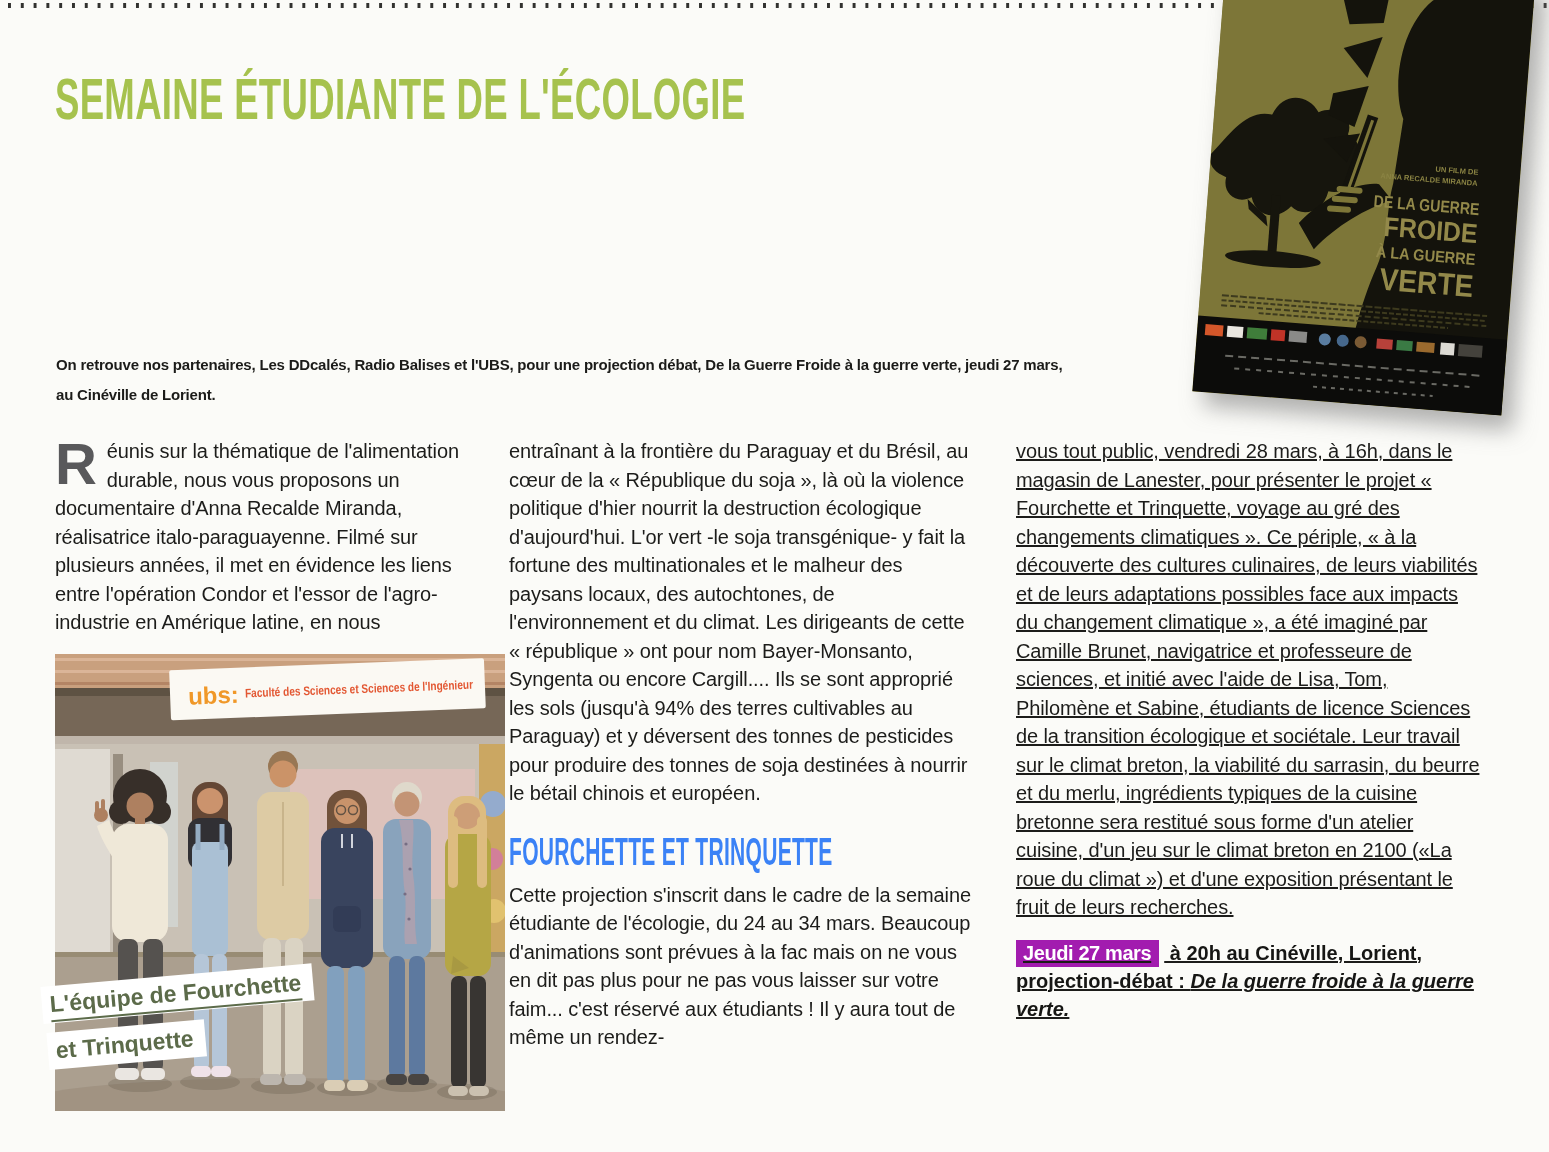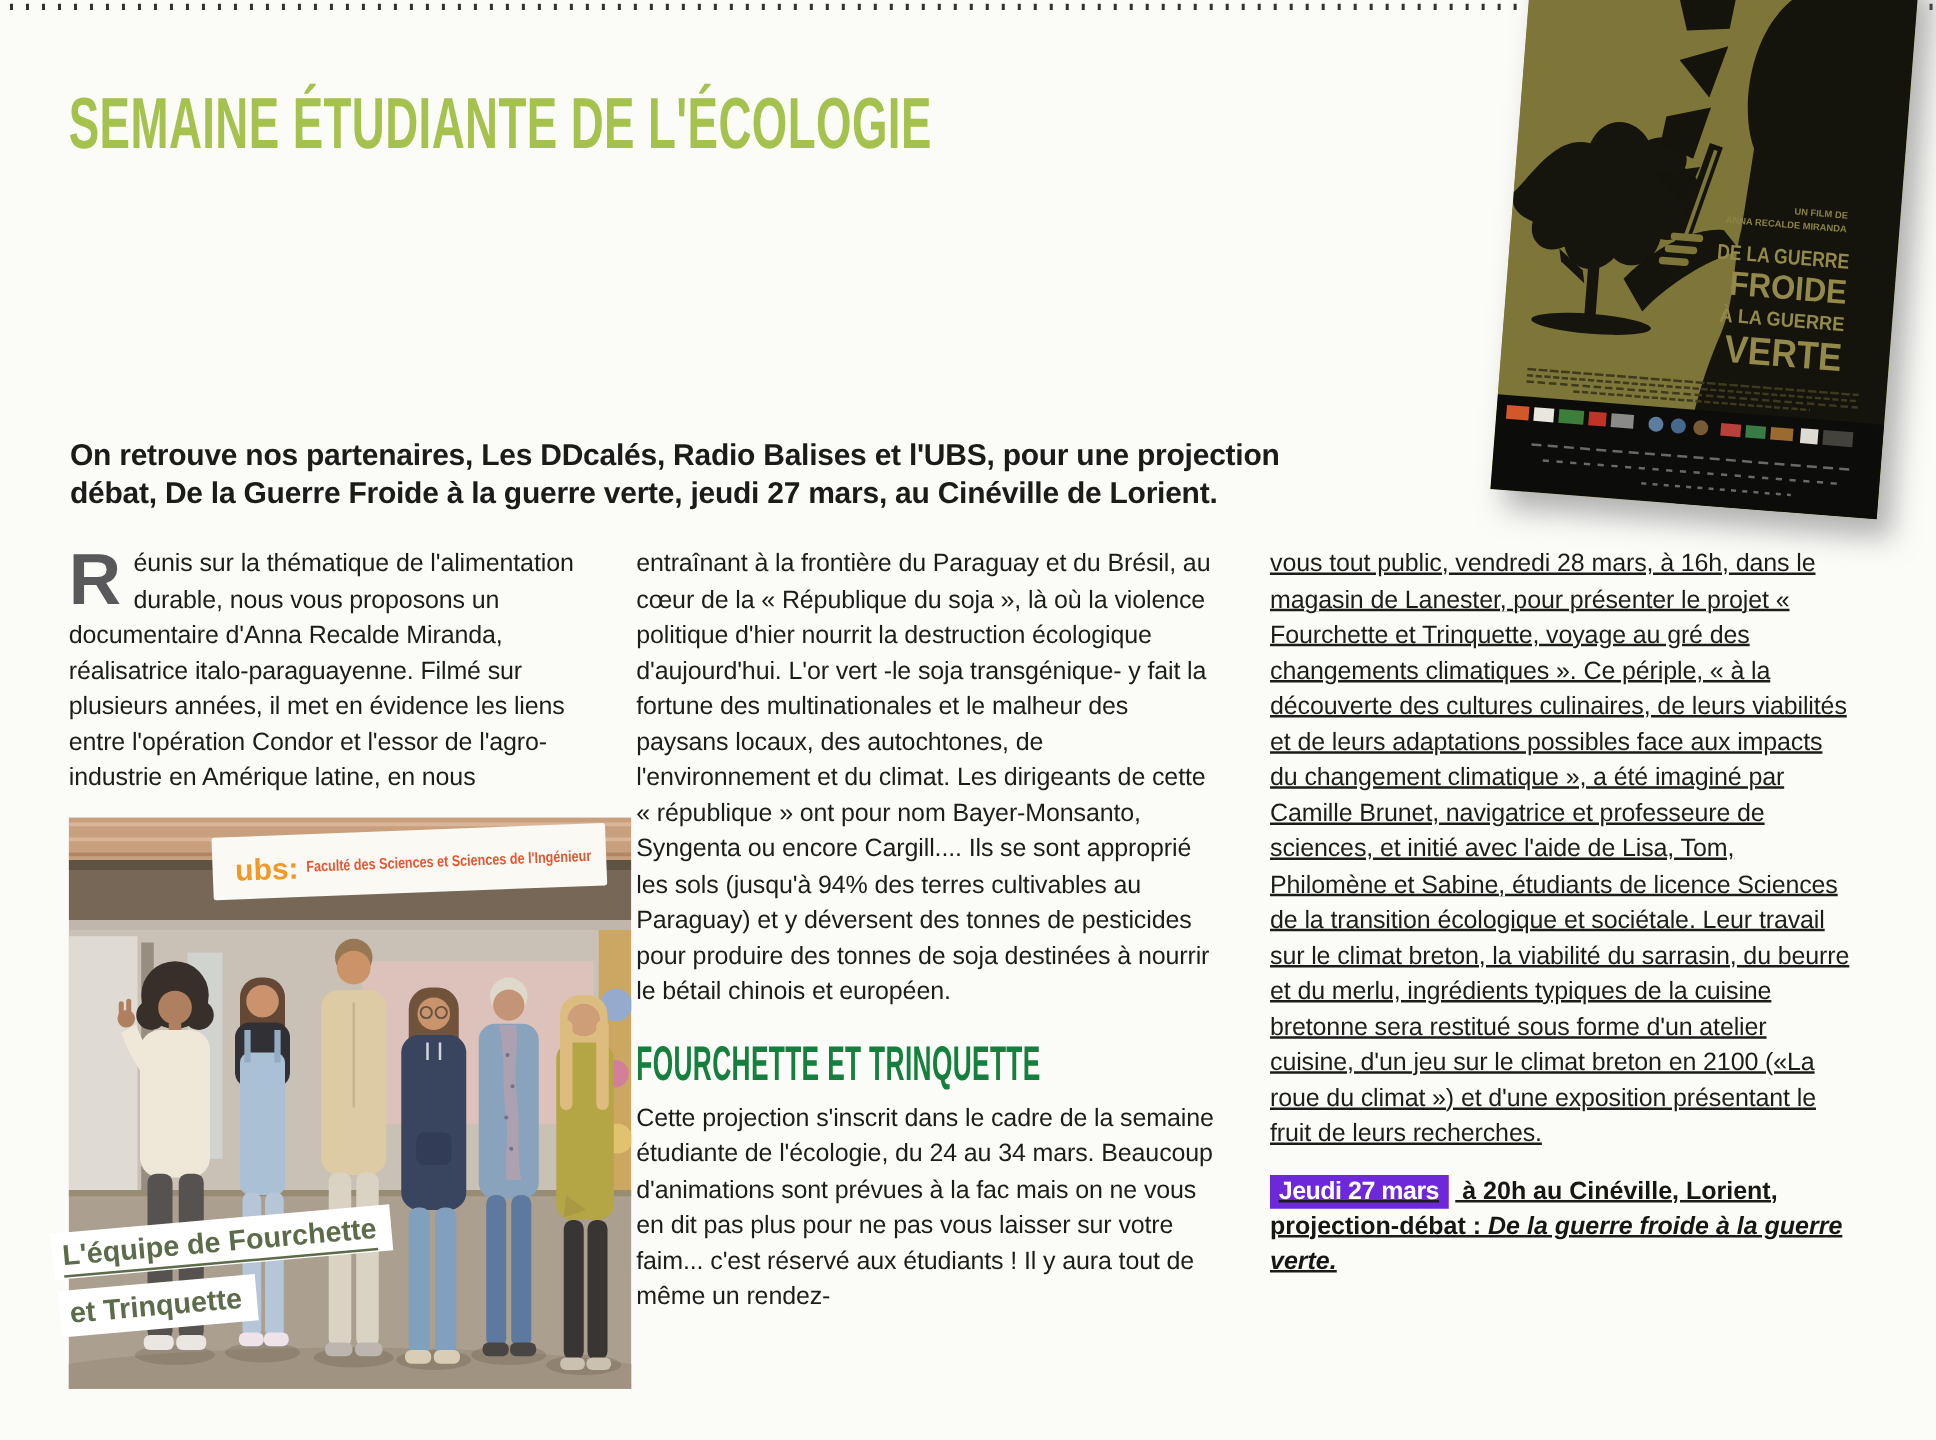--- a/index.html
+++ b/index.html
@@ -25,42 +25,42 @@
   }
   .cond-k{display:inline-block;transform:scaleX(0.63);transform-origin:0 50%;}
   .title{
     position:absolute;left:53px;top:128px;margin:0;
     font-family:"Liberation Serif", serif;font-weight:normal;
     font-size:102px;line-height:106px;color:#56565b;white-space:nowrap;
   }
   .cond-t{display:inline-block;transform:scaleX(0.85);transform-origin:0 0;}
   .intro{
     position:absolute;left:56px;top:350px;width:1010px;margin:0;
-    font-size:24px;font-weight:bold;line-height:30px;color:#1b1b19;
+    font-size:15px;font-weight:bold;line-height:30px;color:#1b1b19;
     letter-spacing:-0.2px;
   }
   .col{position:absolute;top:437px;}
   .col1{left:55px;width:447px;}
   .col2{left:509px;width:462px;}
   .col3{left:1016px;width:466px;text-decoration:underline;}
   .body{
     margin:0;font-size:20px;line-height:28.5px;color:#1c1c1a;letter-spacing:-0.1px;
   }
   .dropcap{
     float:left;font-size:58px;line-height:47px;font-weight:bold;color:#59595b;
     margin:3px 10px 0 0;
   }
   .subhead{
     margin:25px 0 10px 0;font-size:39px;line-height:38px;font-weight:bold;
-    color:#15803d;white-space:nowrap;
+    color:#3b82f6;white-space:nowrap;
   }
   .cond-h{display:inline-block;transform:scaleX(0.54);transform-origin:0 50%;letter-spacing:0.5px;}
   .event{margin:17px 0 0 0;font-size:20px;line-height:28px;font-weight:bold;color:#161614;}
   .chip-date{
-    background:#6d28d9;color:#ffffff;padding:2px 8px 3px 7px;margin-right:5px;
+    background:#a21caf;color:#ffffff;padding:2px 8px 3px 7px;margin-right:5px;
     letter-spacing:-0.4px;
   }
   .ev-italic{font-style:italic;}
   
   .photo-wrap{position:relative;margin:17px 0 0 0;width:450px;height:457px;}
   .photo-svg{display:block;width:450px;height:457px;}
   .chip{
     position:absolute;background:#ffffff;color:#5c6b4a;font-weight:bold;
     font-size:23px;line-height:26px;padding:5px 12px 6px 8px;white-space:nowrap;
     transform:rotate(-5deg);transform-origin:0 50%;

